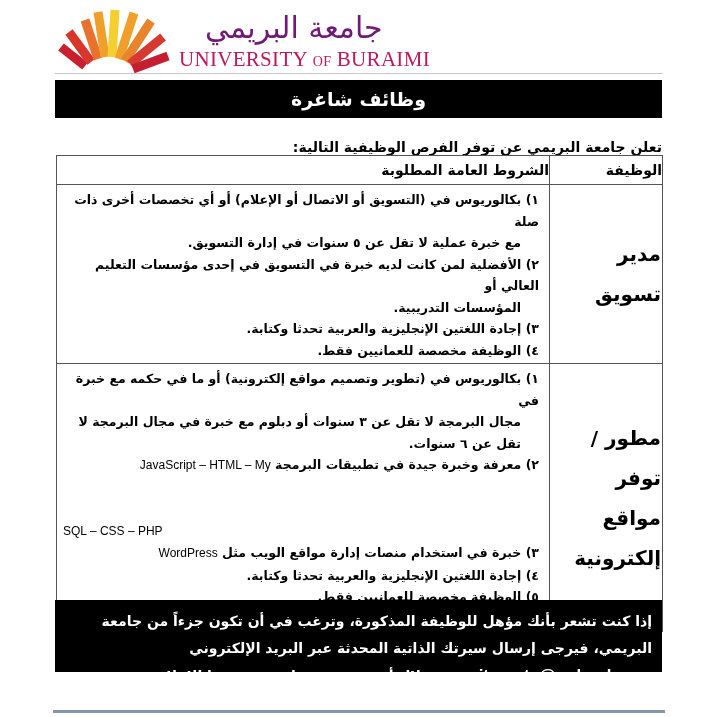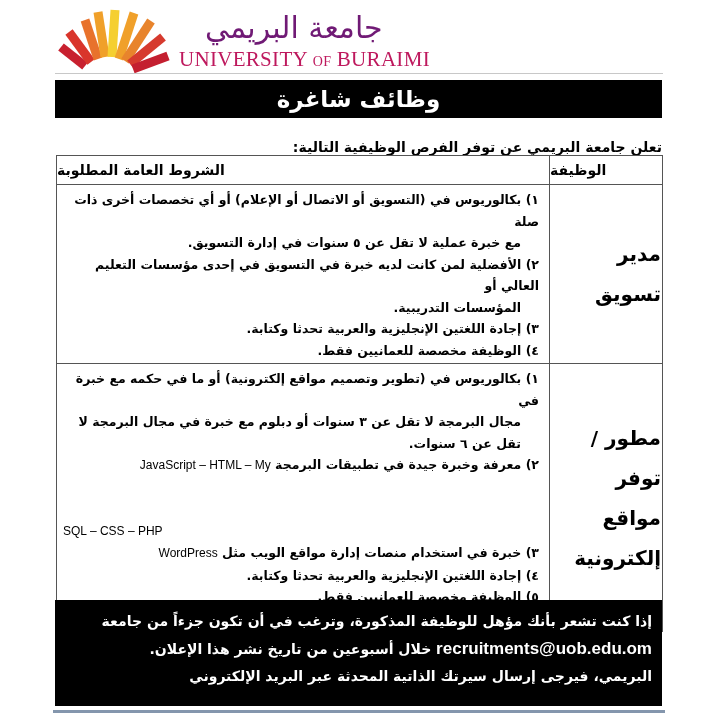--- a/index.html
+++ b/index.html
@@ -7,32 +7,32 @@
       font-family:"DejaVu Sans", sans-serif; color:#000; }
     .header { position:absolute; left:55px; top:4px; width:370px; height:72px; }
     .logo-mark { position:absolute; left:0; top:0; width:120px; height:70px; }
     .logo-ar { position:absolute; left:150px; top:6px; font-size:30px; color:#701a75;
       font-family:"DejaVu Sans", sans-serif; direction:rtl; letter-spacing:1px; }
     .logo-en { position:absolute; left:124px; top:43px; font-family:"Liberation Serif", serif;
       font-size:21px; color:#be185d; letter-spacing:0.3px; white-space:nowrap; }
     .logo-en small { font-size:14px; }
     .header-line { position:absolute; left:55px; top:73px; width:608px; height:1px; background:#c8c8c8; }
     .title-bar { position:absolute; left:55px; top:80px; width:607px; height:38px; background:#000;
-      color:#fff; text-align:center; font-weight:bold; font-size:23px; line-height:38px; direction:rtl; }
+      color:#fff; text-align:center; font-weight:bold; font-size:19px; line-height:38px; direction:rtl; }
     .intro { position:absolute; right:58px; top:127px; font-size:14px; font-weight:bold; direction:rtl;margin-top:12px; }
     table.jobs { position:absolute; left:56px; top:155px; width:607px; border-collapse:collapse; direction:rtl; }
     table.jobs td, table.jobs th { border:1.5px solid #555; vertical-align:top; }
-    th { font-size:14px; font-weight:bold; height:28px; padding:0; text-align:left; vertical-align:middle !important; }
+    th { font-size:14px; font-weight:bold; height:28px; padding:0; text-align:right; vertical-align:middle !important; }
     th.job-col { width:112px; }
     td.job-title { text-align:right; vertical-align:middle !important; font-size:20px; font-weight:bold; line-height:40px; }
     td.reqs { padding:4px 10px 2px 6px; font-size:12.5px; font-weight:bold; line-height:21.5px; }
     .req { margin:0; }
     .req .cont { padding-right:18px; display:block; }
     .latin { font-family:"Liberation Sans", sans-serif; font-weight:normal; font-size:12px; direction:ltr; unicode-bidi:embed;margin-top:44px; }
-    .footer-box { position:absolute; left:55px; top:600px; width:607px; height:106px; background:#000; color:#fff;
+    .footer-box { position:absolute; left:55px; top:600px; width:607px; height:72px; background:#000; color:#fff;
       direction:rtl; font-size:14px; font-weight:bold; line-height:27px; padding:8px 10px 0 10px; box-sizing:border-box; text-align:justify; }
     .footer-box .email { font-family:"Liberation Sans", sans-serif; font-size:17px; direction:ltr; unicode-bidi:embed; }
     .bottom-line { position:absolute; left:53px; top:710px; width:612px; height:3px; background:#8496ad; }
   </style>
 </head>
 <body>
 
 <div class="header">
   <svg class="logo-mark" viewBox="0 0 120 70">
     <g stroke-linecap="butt" stroke-width="9">
@@ -87,16 +87,16 @@
       <div class="req"><span>٤)</span> <span>إجادة اللغتين الإنجليزية والعربية تحدثا وكتابة.</span></div>
       <div class="req"><span>٥)</span> <span>الوظيفة مخصصة للعمانيين فقط.</span></div>
       <div class="req"><span>٦)</span> <span>الأولوية للذكور.</span></div>
     </td>
   </tr>
 </tbody>
   </table>
 
 <div class="footer-box">
   <div>إذا كنت تشعر بأنك مؤهل للوظيفة المذكورة، وترغب في أن تكون جزءاً من جامعة</div>
+  <div>البريمي، فيرجى إرسال سيرتك الذاتية المحدثة عبر البريد الإلكتروني</div>
   <div><span class="email">recruitments@uob.edu.om</span> <span>خلال أسبوعين من تاريخ نشر هذا الإعلان.</span></div>
-  <div>البريمي، فيرجى إرسال سيرتك الذاتية المحدثة عبر البريد الإلكتروني</div>
 </div>
 <div class="bottom-line"></div>
 
 </body></html>

